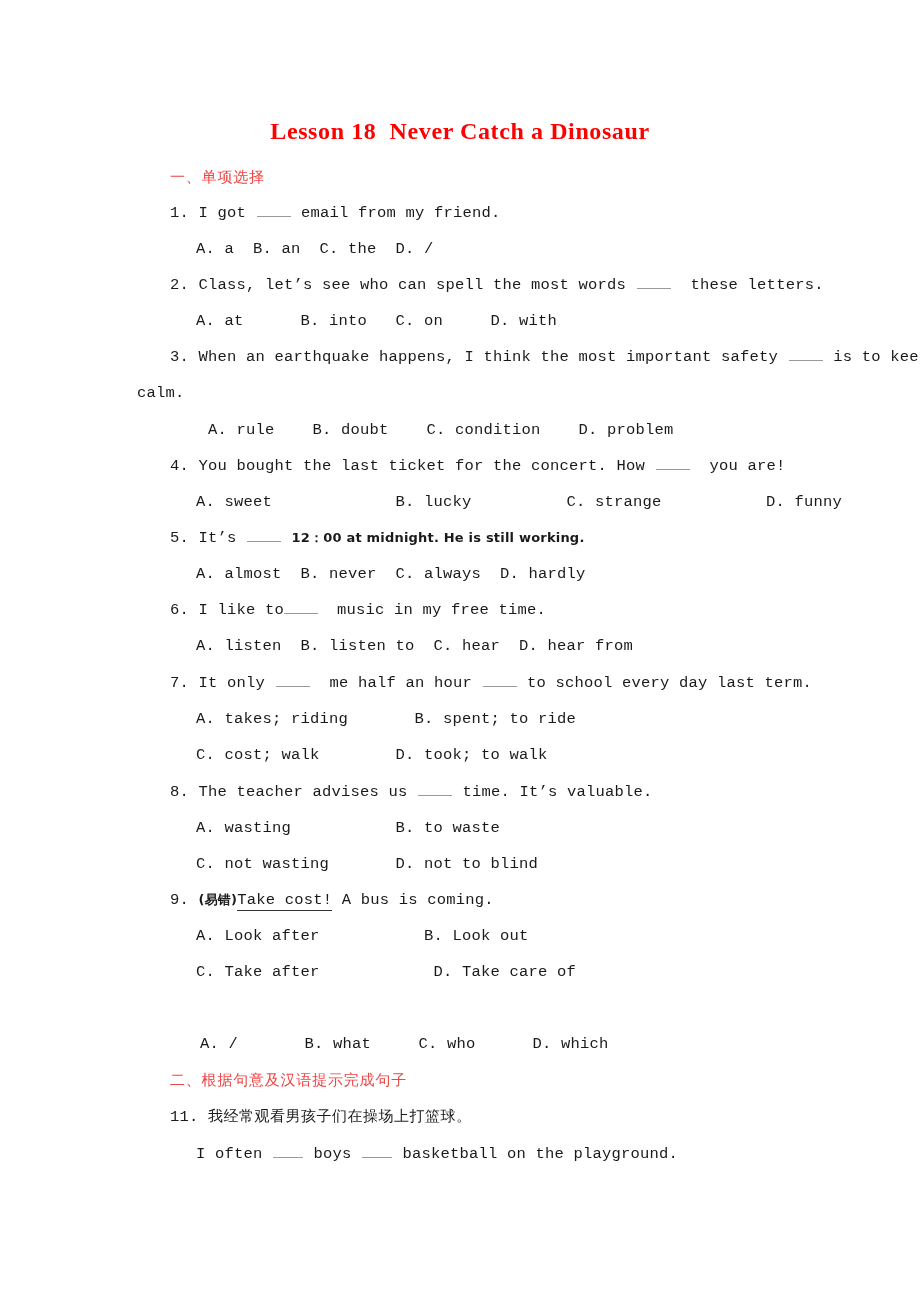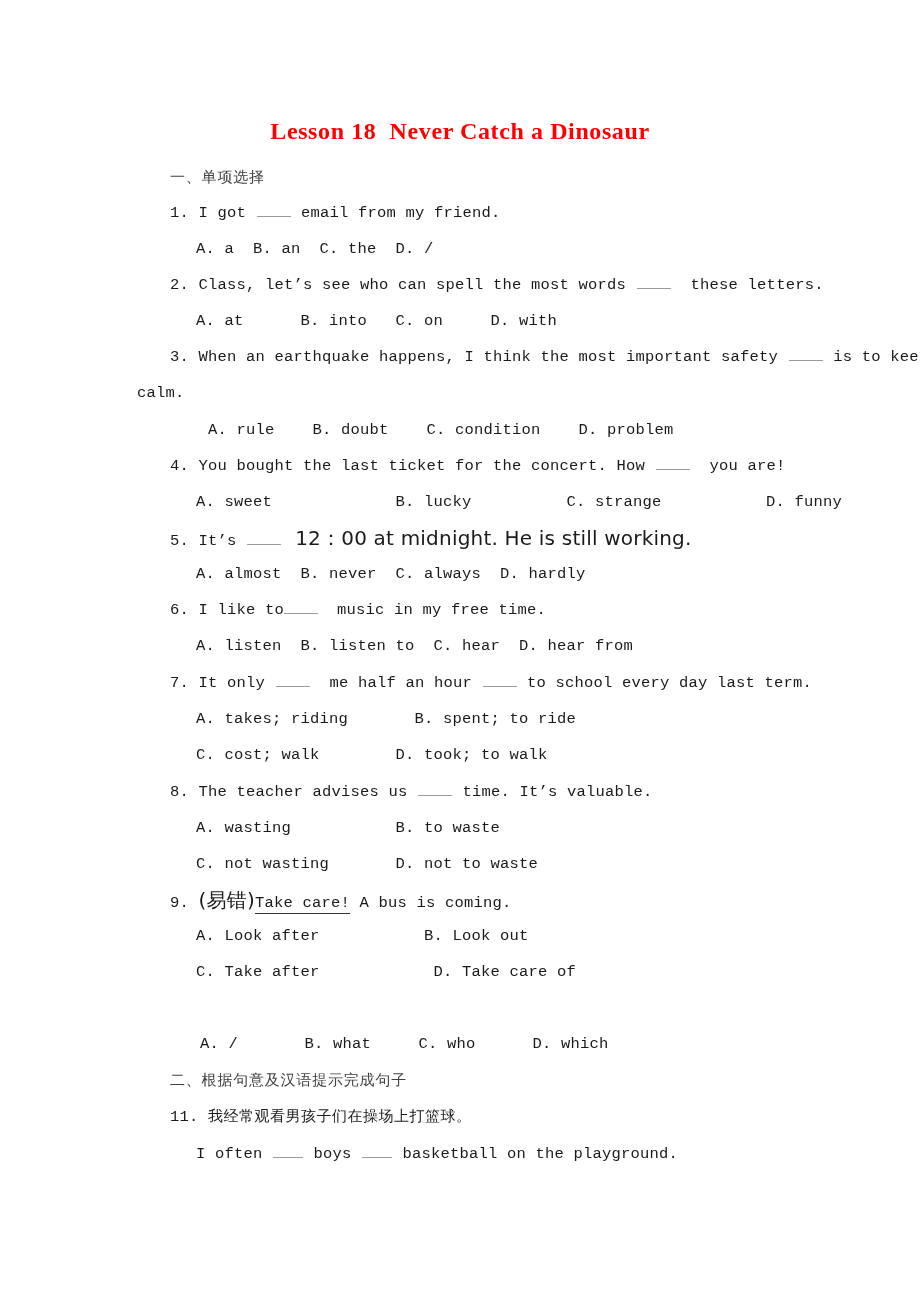--- a/index.html
+++ b/index.html
@@ -52,21 +52,21 @@
   .cn {
     font-family: "DejaVu Sans", "Liberation Sans", sans-serif;
     font-size: 15px;
     letter-spacing: 0.5px;
   }
 
   .section-head {
     font-family: "DejaVu Sans", "Liberation Sans", sans-serif;
     font-size: 15px;
     letter-spacing: 0.8px;
-    color: #404040;
+    color: #ef4444;
   }
 
   
   .stem   { left: 170px; }
   .opt    { left: 196px; }
   .flush  { left: 137px; }
 
   
   .blank {
     display: inline-block;
@@ -78,21 +78,22 @@
   .blank.w1 { width: 34px; }
   .blank.w2 { width: 30px; }
 
   .ul {
     border-bottom: 1.1px solid #333;
     padding-bottom: 1px;
   }
 
   .mix-cn {
     font-family: "DejaVu Sans", "Liberation Sans", sans-serif;
-    font-size: 20px;
+    font-size: 13px;
+    font-weight: bold;
   }
 </style>
 </head>
 <body style="background: rgb(255, 255, 255);">
 
 <div class="page">
 
   <div class="doc-title">Lesson 18  Never Catch a Dinosaur</div>
 
   <div class="line section-head" style="left:170px; top:168px;">一、单项选择</div>
@@ -115,23 +116,23 @@
 
   <div class="line stem" style="top:601px;"><span>6.</span><span> </span><span>I like to</span><span class="blank w1" style="margin:0;"></span><span>  music in my free time.</span></div>
   <div class="line opt" style="top:637px;">A. listen  B. listen to  C. hear  D. hear from</div>
 
   <div class="line stem" style="top:674px;"><span>7.</span><span> </span><span>It only </span><span class="blank w1"></span><span>  me half an hour </span><span class="blank w1"></span><span> to school every day last term.</span></div>
   <div class="line opt" style="top:710px;">A. takes; riding       B. spent; to ride</div>
   <div class="line opt" style="top:746px;font-family:Liberation Mono, monospace;">C. cost; walk        D. took; to walk</div>
 
   <div class="line stem" style="top:783px;"><span>8.</span><span> </span><span>The teacher advises us </span><span class="blank w1"></span><span> time. It’s valuable.</span></div>
   <div class="line opt" style="top:819px;">A. wasting           B. to waste</div>
-  <div class="line opt" style="top:855px;">C. not wasting       D. not to waste</div>
+  <div class="line opt" style="top:855px;">C. not wasting       D. not to blind</div>
 
-  <div class="line stem" style="top:891px;"><span>9.</span><span> </span><span class="mix-cn">(易错)</span><span class="ul">Take care!</span><span> A bus is coming.</span></div>
+  <div class="line stem" style="top:891px;"><span>9.</span><span> </span><span class="mix-cn">(易错)</span><span class="ul">Take cost!</span><span> A bus is coming.</span></div>
   <div class="line opt" style="top:927px;">A. Look after           B. Look out</div>
   <div class="line opt" style="top:963px;">C. Take after            D. Take care of</div>
 
   <div class="line opt" style="top:1035px; left:200px;">A. /       B. what     C. who      D. which</div>
 
   <div class="line section-head" style="left:170px; top:1071px;">二、根据句意及汉语提示完成句子</div>
 
   <div class="line stem" style="top:1107px;"><span>11.</span><span> </span><span class="cn">我经常观看男孩子们在操场上打篮球。</span></div>
   <div class="line" style="left:196px; top:1145px;"><span>I often </span><span class="blank w2"></span><span> boys </span><span class="blank w2"></span><span> basketball on the playground.</span></div>
 

